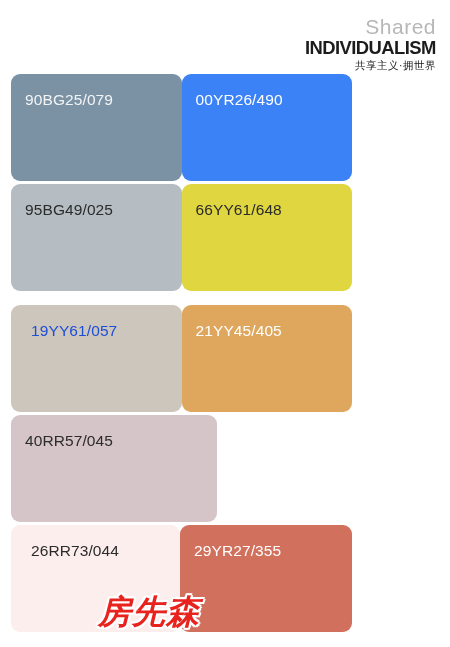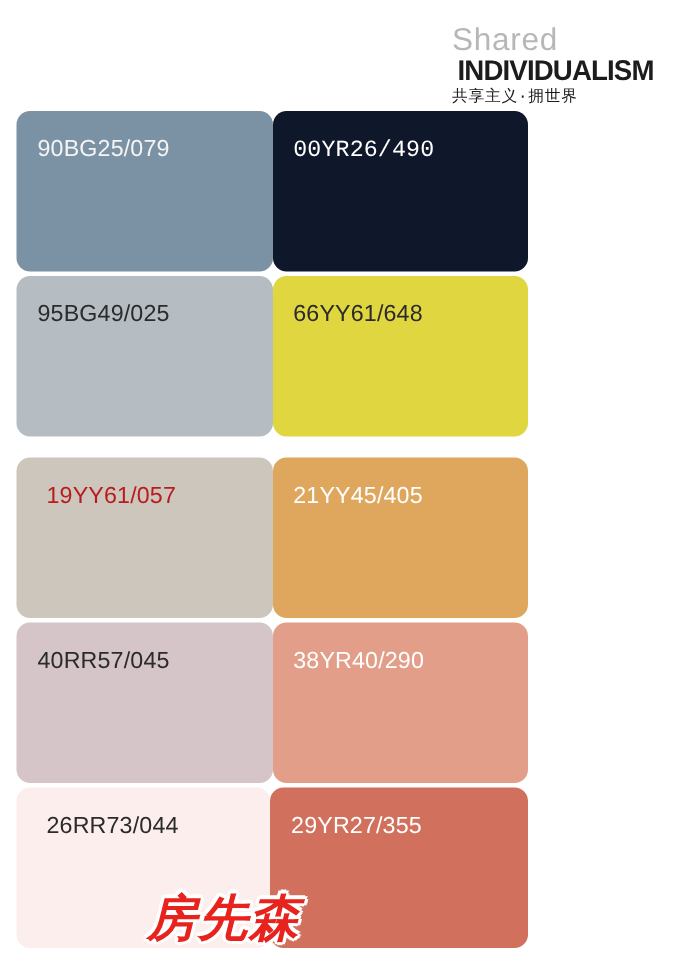--- a/index.html
+++ b/index.html
@@ -13,21 +13,21 @@
     font-family: "Liberation Sans", sans-serif;
     overflow: hidden;
     position: relative;
   }
 
   
   .brand {
     position: absolute;
     top: 16px;
     right: 14px;
-    text-align: left;
+    text-align: right;
     line-height: 1;
     user-select: none;
   }
   .brand-shared {
     font-size: 21px;
     letter-spacing: 0.5px;
     color: #b7b7b7;
     font-weight: 400;
     display: block;
     margin-bottom: 1px;
@@ -40,21 +40,21 @@
     display: block;
     transform: scaleX(0.97);
     transform-origin: right center;
   }
   .brand-cn {
     font-size: 10.5px;
     letter-spacing: 0.5px;
     color: #1c1c1c;
     display: block;
     margin-top: 3px;
-    font-family: Liberation Mono, monospace;
+    font-family: Liberation Sans, sans-serif;
   }
 
   
   .palette {
     position: absolute;
     left: 11px;
     top: 74px;
     width: 341px;
   }
   .swatch-row {
@@ -131,46 +131,43 @@
   <span class="brand-shared">Shared</span>
   <span class="brand-individualism">INDIVIDUALISM</span>
   <span class="brand-cn">共享主义·拥世界</span>
 </div>
 
 <div class="palette" id="palette">
     <div class="swatch-row">
       <div class="swatch" style="background: rgb(123, 146, 164);">
         <span class="swatch-label" style="color: rgb(242, 244, 246);">90BG25/079</span>
       </div>
-      <div class="swatch" style="background: #0f172a; font-family: Liberation Mono, monospace;">
+      <div class="swatch" style="background: #3b82f6;">
         <span class="swatch-label" style="color: rgb(255, 255, 255);">00YR26/490</span>
       </div>
     </div>
     <div class="swatch-row gap-after">
       <div class="swatch" style="background: rgb(181, 189, 195);">
         <span class="swatch-label" style="color: rgb(43, 43, 43);">95BG49/025</span>
       </div>
       <div class="swatch" style="background: rgb(224, 214, 63);">
         <span class="swatch-label" style="color: rgb(43, 43, 43);">66YY61/648</span>
       </div>
     </div>
     <div class="swatch-row">
       <div class="swatch indent" style="background: rgb(205, 198, 189);">
-        <span class="swatch-label" style="color: #b91c1c;">19YY61/057</span>
+        <span class="swatch-label" style="color: #1d4ed8;">19YY61/057</span>
       </div>
       <div class="swatch" style="background: rgb(223, 167, 93);">
         <span class="swatch-label" style="color: rgb(255, 255, 255);">21YY45/405</span>
       </div>
     </div>
     <div class="swatch-row">
       <div class="swatch" style="background: rgb(213, 196, 200);">
         <span class="swatch-label" style="color: rgb(43, 43, 43);">40RR57/045</span>
-      </div>
-      <div class="swatch" style="background: rgb(226, 158, 137);">
-        <span class="swatch-label" style="color: rgb(255, 255, 255);">38YR40/290</span>
       </div>
     </div>
     <div class="swatch-row">
       <div class="swatch indent" style="background: rgb(251, 238, 236);">
         <span class="swatch-label" style="color: rgb(43, 43, 43);">26RR73/044</span>
       </div>
       <div class="swatch" style="background: rgb(208, 112, 93); padding-left: 16px;">
         <span class="swatch-label" style="color: rgb(255, 255, 255);">29YR27/355</span>
       </div>
     </div>

